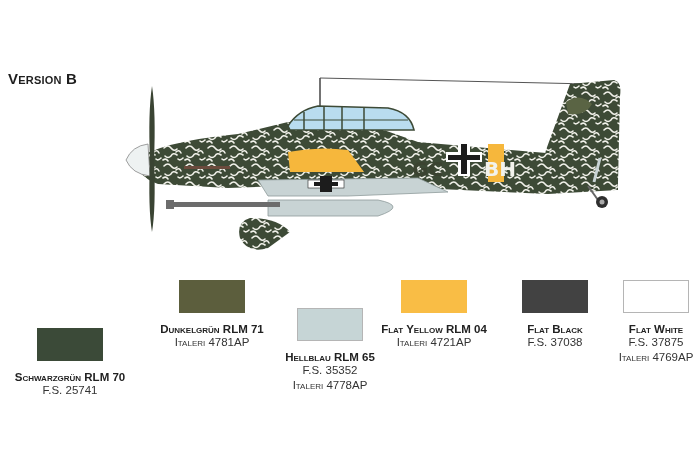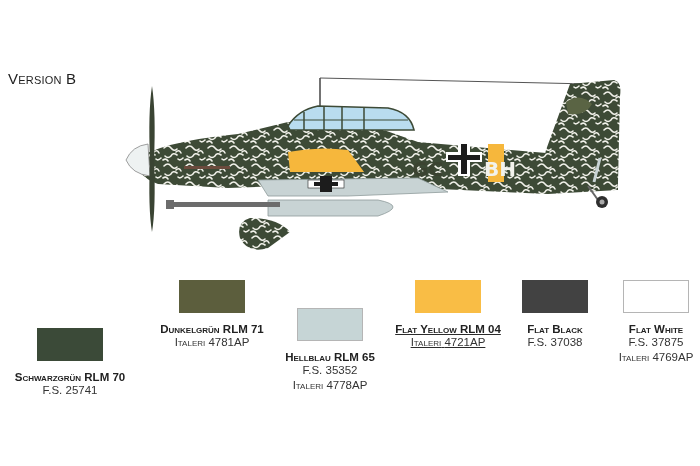--- a/index.html
+++ b/index.html
@@ -2,21 +2,21 @@
 <html><head>
 <meta charset="utf-8">
 <style>
   * { margin: 0; padding: 0; box-sizing: border-box; }
   html, body { width: 700px; height: 466px; background: #ffffff; overflow: hidden; }
   body { position: relative; font-family: "Liberation Sans", sans-serif; color: #2b2b2b; }
 
   .version-title {
     position: absolute; left: 8px; top: 70px;
     font-family: "Liberation Sans", sans-serif;
-    font-weight: normal; font-size: 15px; letter-spacing: 0.2px;
+    font-weight: bold; font-size: 15px; letter-spacing: 0.2px;
     font-variant: small-caps; color: #1e1e1e;
   }
 
   .aircraft {
     position: absolute; left: 118px; top: 72px; width: 510px; height: 186px;
   }
 
   .swatch-col {
     position: absolute; top: 280px; width: 130px;
     text-align: center; transform: translateX(-50%);
@@ -110,21 +110,21 @@
   <div class="paint-code"><span class="brand">Italeri</span> <span>4781AP</span></div>
 </div>
 
 <div class="swatch-col" style="left:330px;margin-top:28px;">
   <span class="swatch bordered" style="background:#c6d5d6"></span>
   <div class="paint-name">Hellblau RLM 65</div>
   <div class="paint-fs">F.S. 35352</div>
   <div class="paint-code"><span class="brand">Italeri</span> <span>4778AP</span></div>
 </div>
 
-<div class="swatch-col" style="left:448px;text-decoration:underline;">
+<div class="swatch-col" style="left:434px;">
   <span class="swatch" style="background:#f9bd45"></span>
   <div class="paint-name">Flat Yellow RLM 04</div>
   <div class="paint-code"><span class="brand">Italeri</span> <span>4721AP</span></div>
 </div>
 
 <div class="swatch-col" style="left:555px;">
   <span class="swatch" style="background:#424242"></span>
   <div class="paint-name">Flat Black</div>
   <div class="paint-fs">F.S. 37038</div>
 </div>

